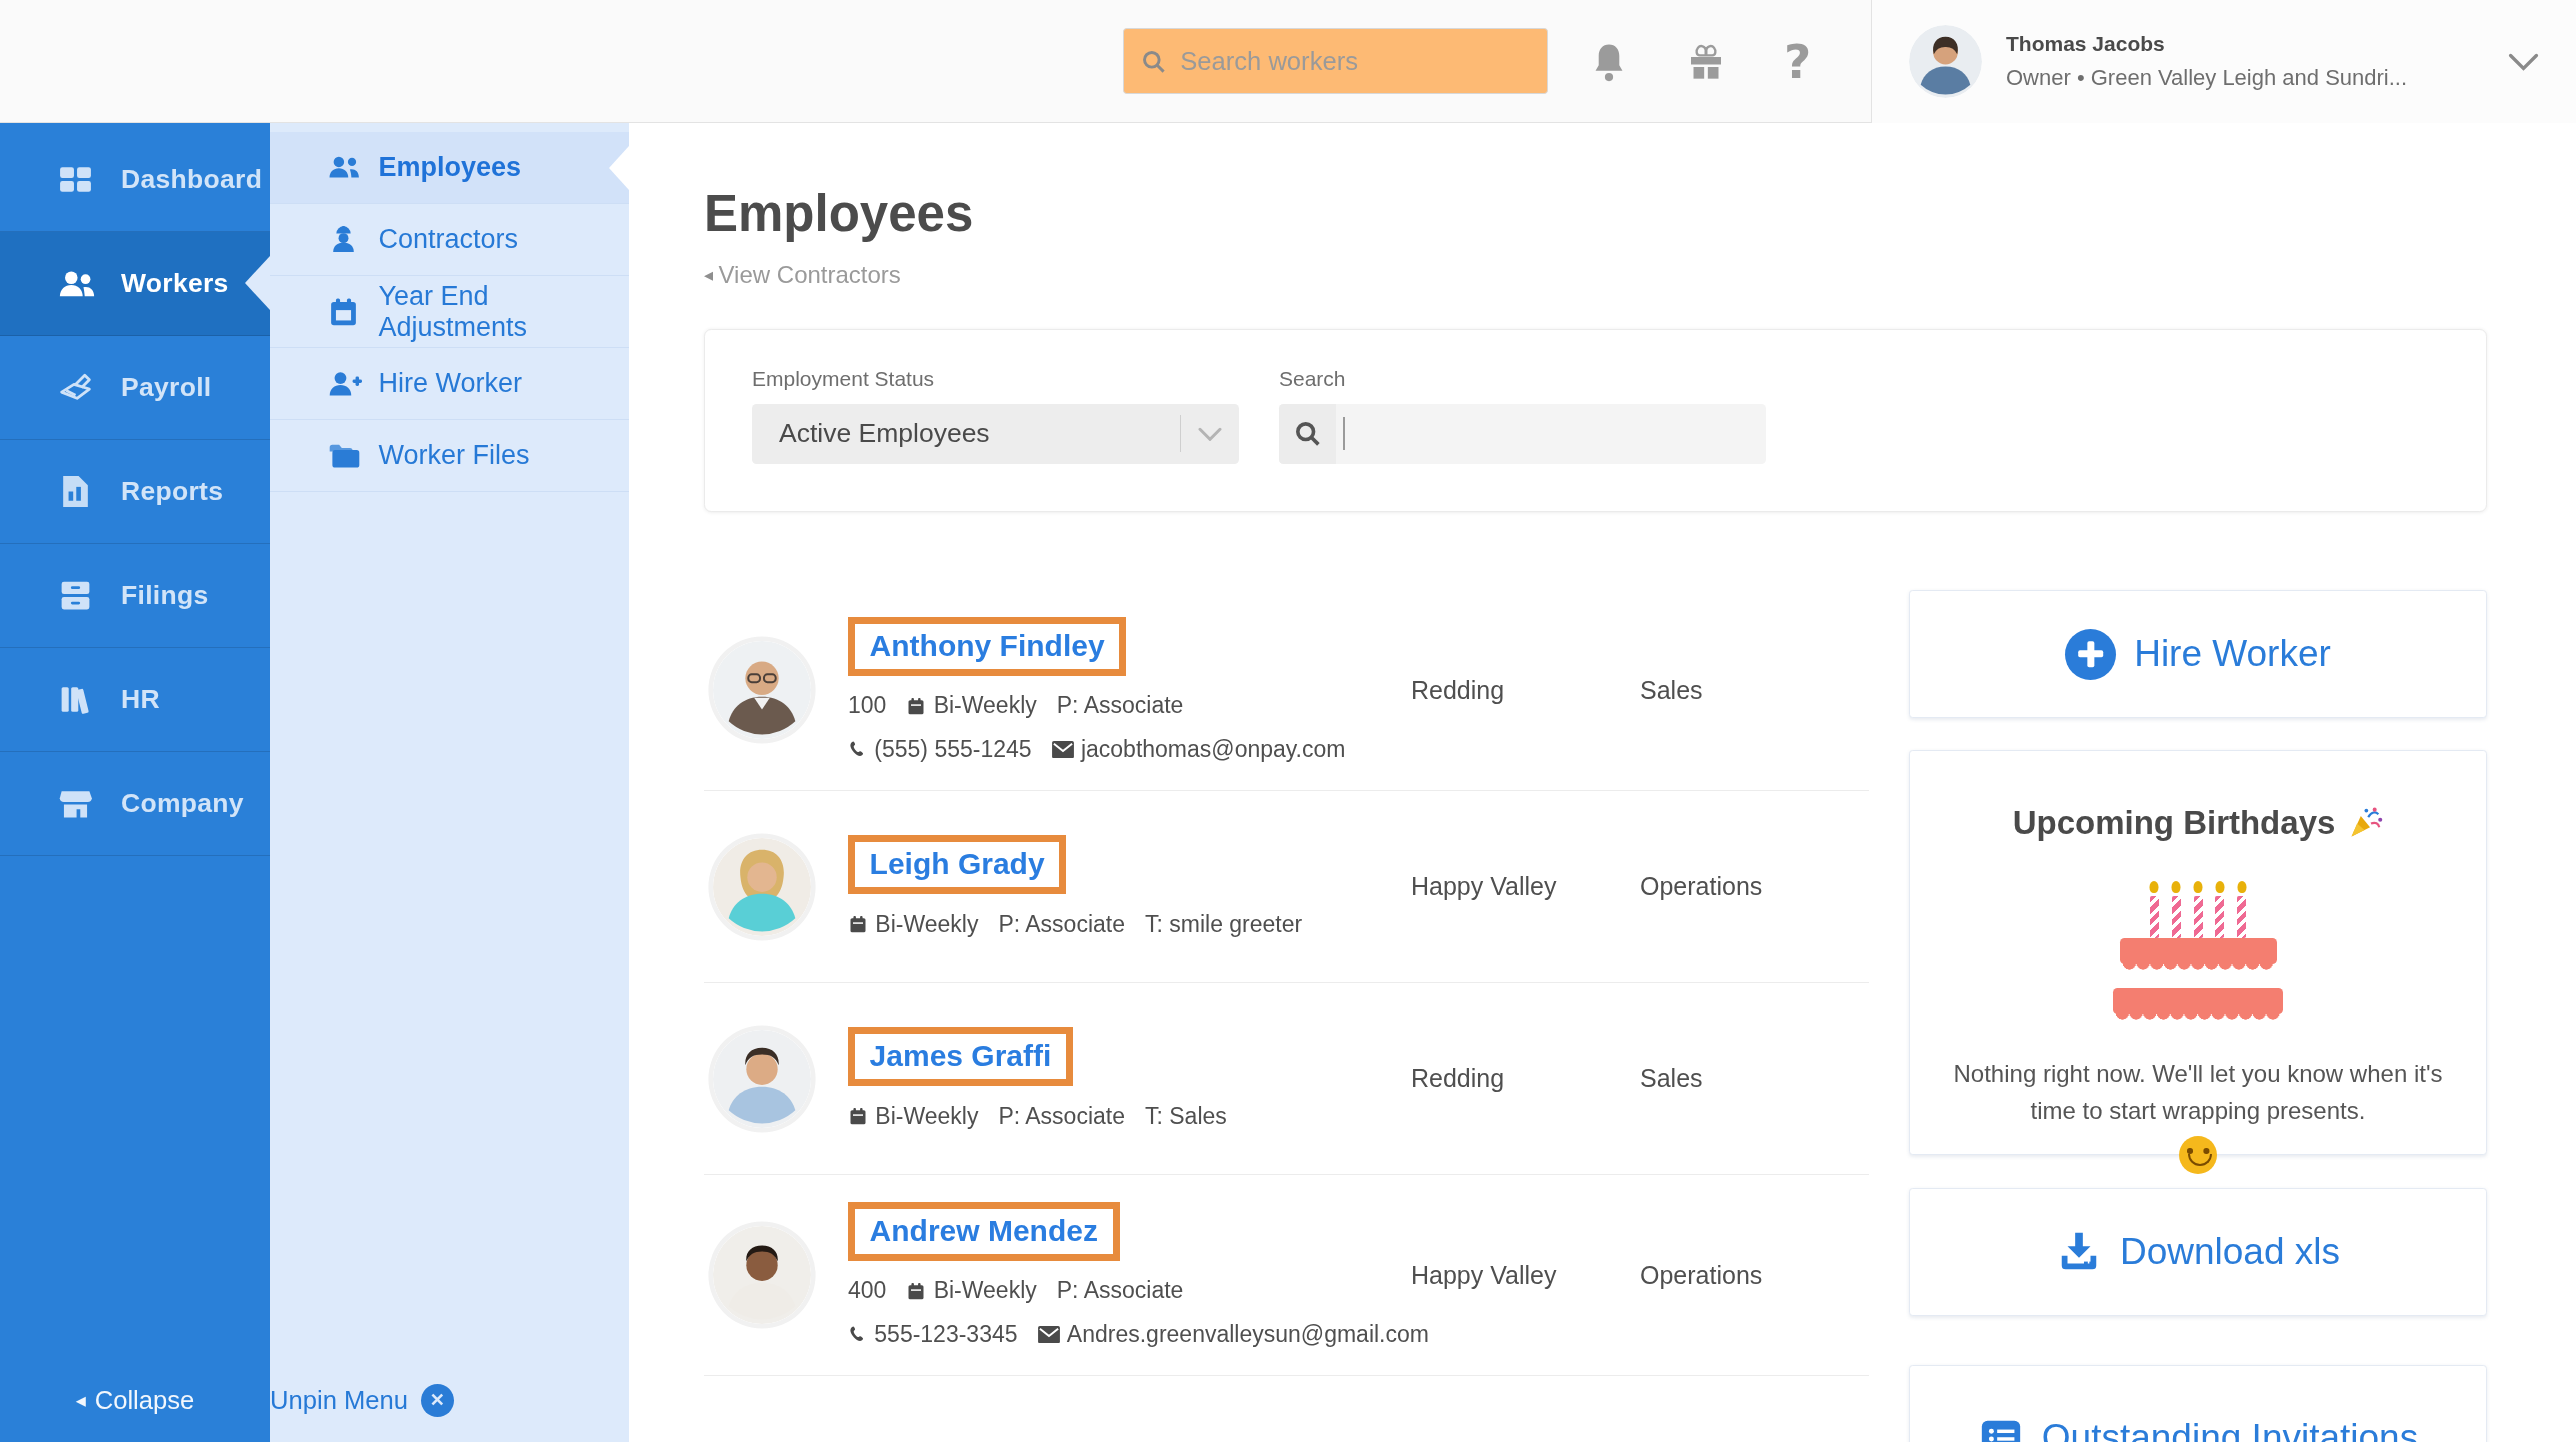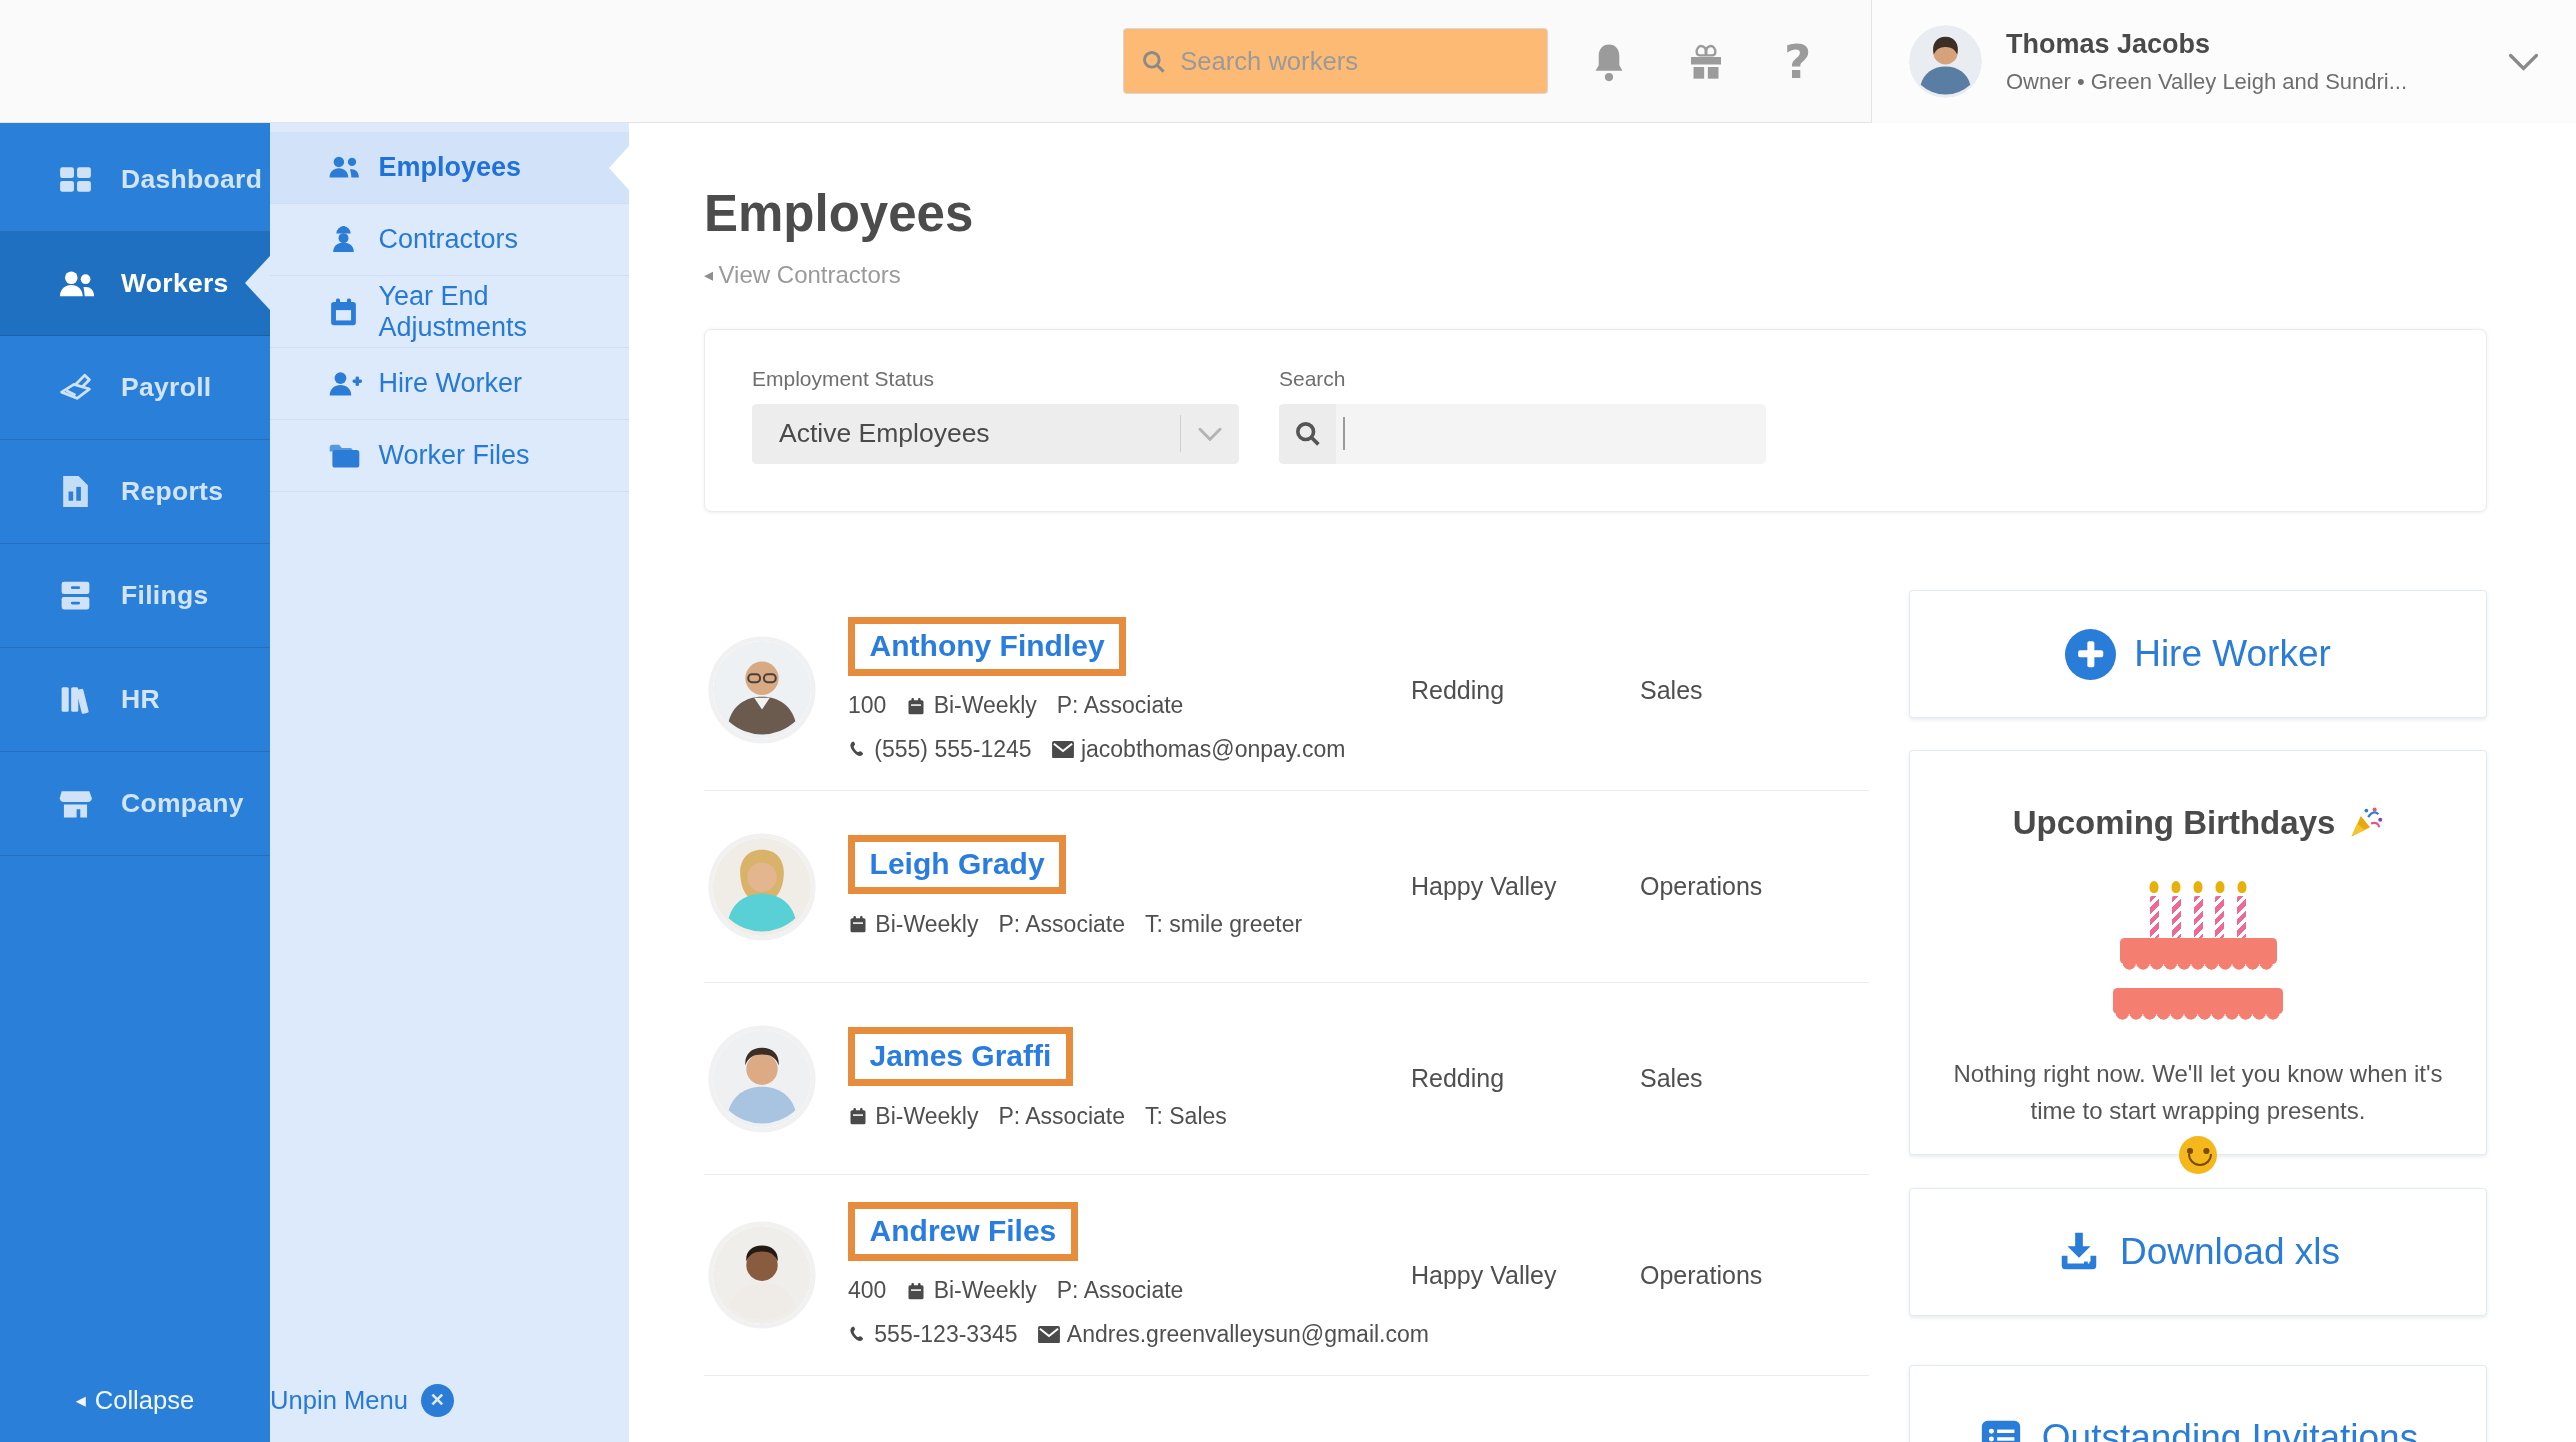--- a/index.html
+++ b/index.html
@@ -42,21 +42,21 @@
   .tb-icon { color:#9b9b9b; cursor:pointer; }
   .help-glyph { font-size:47px; font-weight:700; color:#9b9b9b; font-family:"DejaVu Sans", sans-serif; }
 
   .user-area {
     position:absolute; left:1871px; top:0; width:705px; height:123px;
     border-left:0.9px solid #e3e3e3; background:#fcfcfc;
     display:flex; align-items:center; padding:0 37px; cursor:pointer;
   }
   .user-avatar { width:73px; height:73px; border-radius:50%; overflow:hidden; flex:0 0 auto; }
   .user-texts { margin-left:24px; flex:1 1 auto; min-width:0; }
-  .user-name { font-size:27px; font-weight:700; color:#4a4a4a; margin-bottom:9px; }
+  .user-name { font-size:21px; font-weight:700; color:#4a4a4a; margin-bottom:9px; }
   .user-subtitle { font-size:22px; color:#6e6e6e; white-space:nowrap; overflow:hidden; }
   .user-chevron { color:#8a8a8a; margin-left:16.4px; }
 
   
   .app-body { position:absolute; top:123px; left:0; width:2576px; height:1319px; display:flex; }
 
   
   .sidebar { width:270px; background:#2a80d8; position:relative; flex:0 0 auto; padding-top:4.6px; }
   .nav-item {
     position:relative; height:104px; display:flex; align-items:center;
@@ -552,21 +552,21 @@
             <div class="avatar">
               <svg viewBox="0 0 100 100" width="98" height="98">
                 <circle cx="50" cy="50" r="50" fill="#f0eeea"></circle>
                 <circle cx="50" cy="40" r="16" fill="#8a5c3f"></circle>
                 <path d="M50 20c-11 0-17 7-16 16 3-7 8-10 16-10s13 3 16 10c1-9-5-16-16-16z" fill="#241a14"></path>
                 <path d="M50 58c-18 0-30 10-34 24a50 50 0 0 0 68 0C80 68 68 58 50 58z" fill="#efece7"></path>
               </svg>
             </div>
             <div class="emp-info">
               <div class="name-box">
-                <a class="emp-name">Andrew Files</a>
+                <a class="emp-name">Andrew Mendez</a>
               </div>
               <div class="detail-line">
                 <span class="d-item">400</span>
                 <span class="d-item">
                   <svg width="20" height="20" viewBox="0 0 24 24" fill="#4a4a4a">
                       <rect x="3" y="5" width="18" height="17" rx="2"></rect>
                       <rect x="6.5" y="2.5" width="3" height="5" rx="1.2"></rect>
                       <rect x="14.5" y="2.5" width="3" height="5" rx="1.2"></rect>
                       <rect x="6" y="10" width="12" height="1.8" fill="#fff"></rect>
                     </svg>

